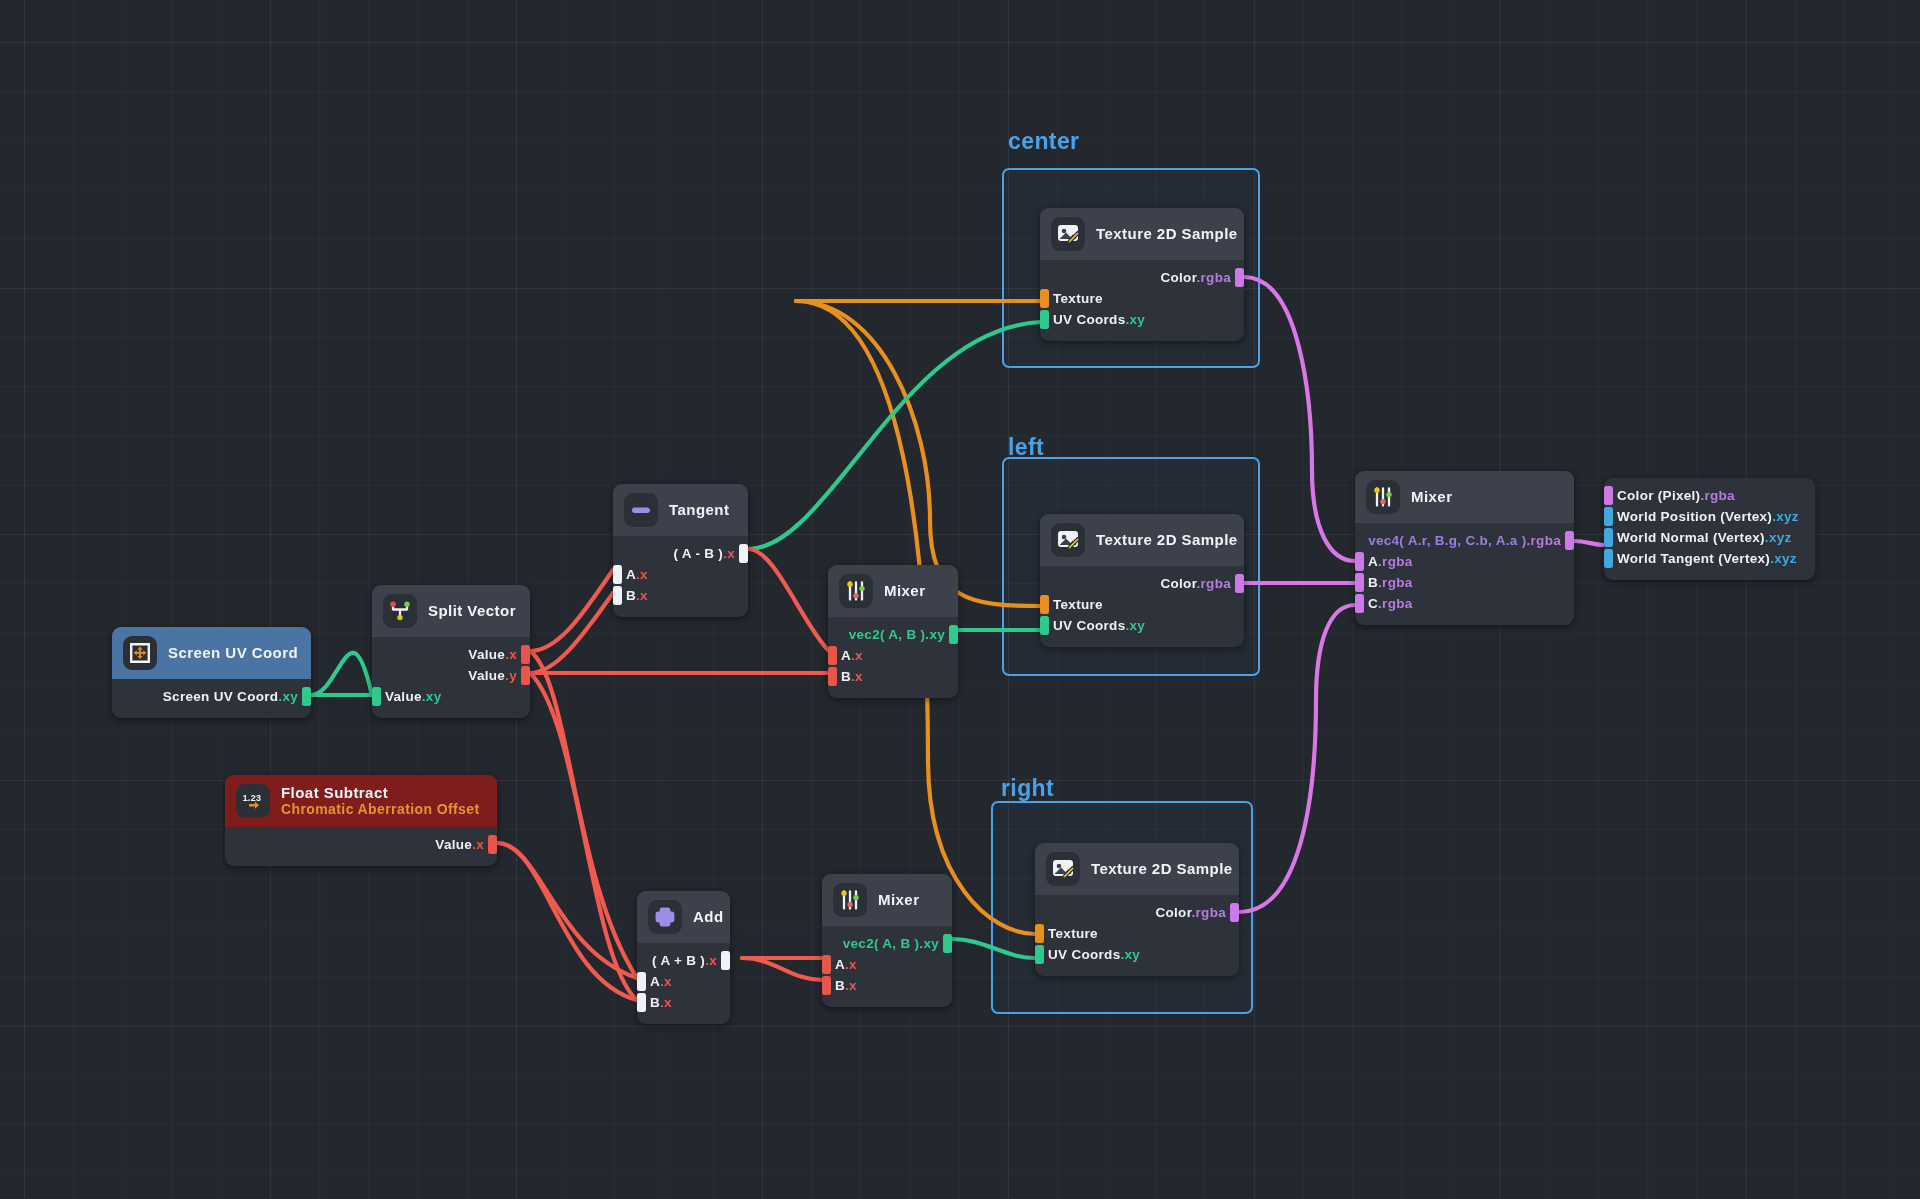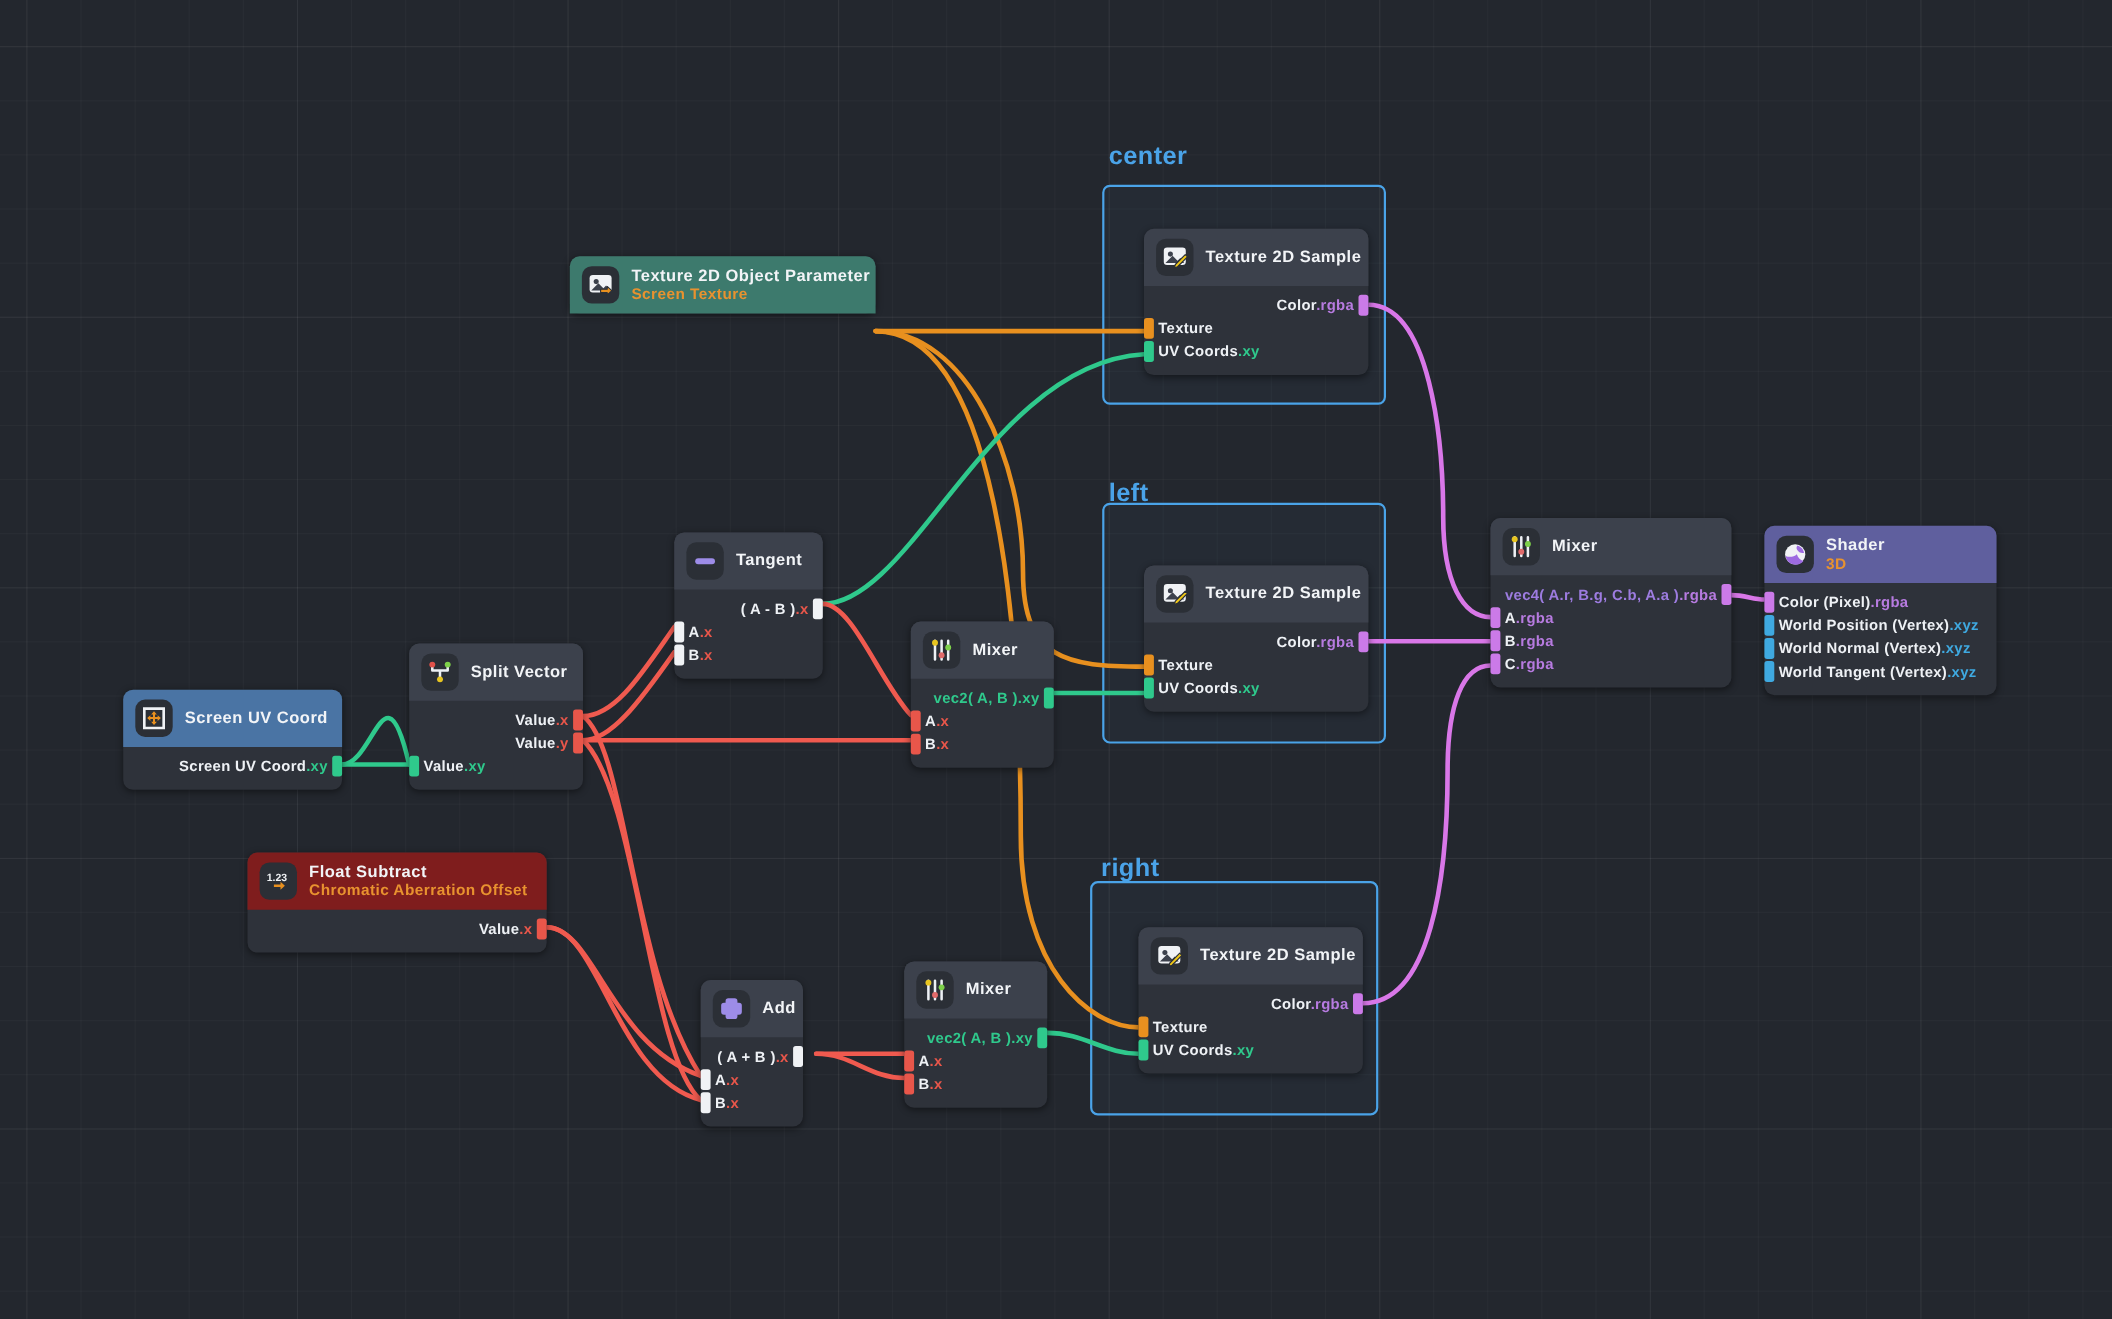--- a/index.html
+++ b/index.html
@@ -153,34 +153,20 @@
       <path d="M 742,958 C 770,958 795,958 822,958" stroke="#f05a4f" stroke-width="4.2" fill="none" stroke-linecap="round"></path>
       <path d="M 742,958 C 775,958 790,980 822,980" stroke="#f05a4f" stroke-width="4.2" fill="none" stroke-linecap="round"></path>
       <path d="M 1244,277 C 1300,277 1312,400 1312,470 C 1312,530 1330,561 1355,561" stroke="#d977e8" stroke-width="4.2" fill="none" stroke-linecap="round"></path>
       <path d="M 1244,583 C 1290,583 1320,583 1355,583" stroke="#d977e8" stroke-width="4.2" fill="none" stroke-linecap="round"></path>
       <path d="M 1239,912 C 1300,912 1316,800 1316,700 C 1316,640 1330,605 1355,605" stroke="#d977e8" stroke-width="4.2" fill="none" stroke-linecap="round"></path>
       <path d="M 1574,541 C 1586,541 1594,545 1604,545" stroke="#d977e8" stroke-width="4.2" fill="none" stroke-linecap="round"></path>
     </svg>
 
   <div id="nodes-layer">
       <div class="node" style="left: 518px; top: 233px; width: 278px;">
-        <div class="node-head" style="background: rgb(61, 122, 109);">
-          <div class="node-icon">
-            <svg width="24" height="24" viewBox="0 0 24 24" class="ic">
-              <rect x="2" y="3" width="20" height="16" rx="3" fill="#f0f2f5"></rect>
-              <circle cx="8" cy="9" r="2.3" fill="#3c414c"></circle>
-              <path d="M3.5 17 L10 10.5 L14.5 15 L17 12.5 L20.5 17 Z" fill="#3c414c"></path>
-              <path d="M12 16 h6 v-2.6 l4.2 3.8 -4.2 3.8 V19 h-6 z" fill="#e8901f" stroke="#2b2f36" stroke-width="1" stroke-linejoin="round"></path>
-            </svg>
-          </div>
-          <div class="node-title-wrap">
-            <div class="node-title">Texture 2D Object Parameter</div>
-            <div class="node-sub">Screen Texture</div>
-          </div>
-        </div>
       </div>
       <div class="node" style="left: 1040px; top: 208px; width: 204px;">
         <div class="node-head" style="background: rgb(60, 65, 76);">
           <div class="node-icon">
             <svg width="24" height="24" viewBox="0 0 24 24" class="ic">
               <rect x="2" y="3" width="20" height="16" rx="3" fill="#f0f2f5"></rect>
               <circle cx="8" cy="9" r="2.3" fill="#3c414c"></circle>
               <path d="M3.5 17 L10 10.5 L14.5 15 L17 12.5 L20.5 17 Z" fill="#3c414c"></path>
               <path d="M21.5 9.5 L23.5 11.5 L14.5 20.5 L11.5 21.5 L12.5 18.5 Z" fill="#f0c818" stroke="#2b2f36" stroke-width="1.1" stroke-linejoin="round"></path>
             </svg>
@@ -467,33 +453,20 @@
             <span class="socket left sk-purple"></span>
             <span class="port-label">B<span class="swz swz-rgba">.rgba</span></span>
           </div>
           <div class="port-row in">
             <span class="socket left sk-purple"></span>
             <span class="port-label">C<span class="swz swz-rgba">.rgba</span></span>
           </div>
         </div>
       </div>
       <div class="node" style="left: 1604px; top: 478px; width: 211px;">
-        <div class="node-head" style="background: rgb(95, 95, 158);">
-          <div class="node-icon">
-            <svg width="24" height="24" viewBox="0 0 24 24" class="ic">
-              <circle cx="12" cy="12" r="9.2" fill="#f0f2f5"></circle>
-              <path d="M3.3 13.4 a9.2 9.2 0 0 0 16.2 4.6 c-3 -1 -5.2 -3.4 -6 -6.2 -2.6 2.6 -7 3 -10.2 1.6 z" fill="#9d6ae0"></path>
-              <path d="M14.2 4 a9.2 9.2 0 0 1 5.9 6.6 c-2.6 0.6 -5.2 -0.6 -6.4 -2.8 -0.8 -1.5 -0.5 -2.9 0.5 -3.8 z" fill="#9d6ae0"></path>
-            </svg>
-          </div>
-          <div class="node-title-wrap">
-            <div class="node-title">Shader</div>
-            <div class="node-sub">3D</div>
-          </div>
-        </div>
         <div class="node-body">
           <div class="port-row in">
             <span class="socket left sk-purple"></span>
             <span class="port-label">Color (Pixel)<span class="swz swz-rgba">.rgba</span></span>
           </div>
           <div class="port-row in">
             <span class="socket left sk-blue"></span>
             <span class="port-label">World Position (Vertex)<span class="swz swz-xyz">.xyz</span></span>
           </div>
           <div class="port-row in">

